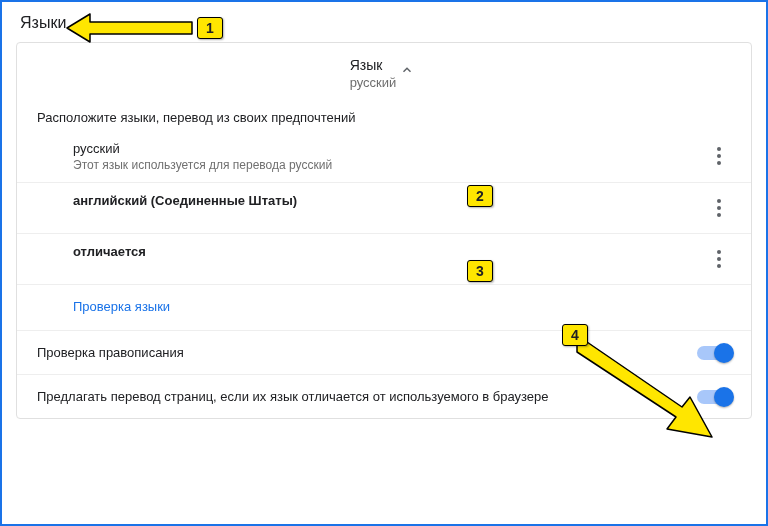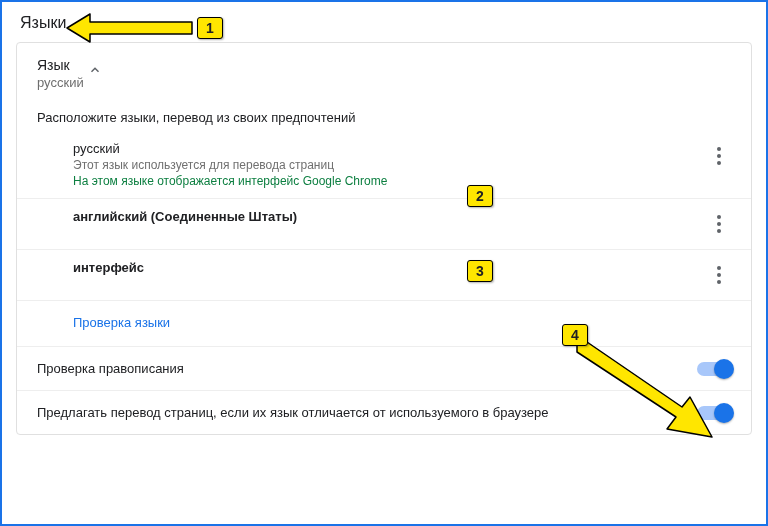--- a/index.html
+++ b/index.html
@@ -21,21 +21,21 @@
   }
   .card {
     margin:0 14px;
     background:#fff;
     border:1px solid #e0e0e0;
     border-radius:4px;
   }
   .panel-header {
     display:flex;
     align-items:flex-start;
-    justify-content:flex-start;
+    justify-content:center;
     padding:14px 20px 12px 20px;
   }
   .panel-header .titles { display:flex; flex-direction:column; }
   .panel-label { font-size:14px; color:#202124; }
   .panel-sub   { font-size:13px; color:#6e6e6e; margin-top:2px; }
   .chevron { width:22px; height:22px; display:flex; align-items:center; justify-content:center; color:#5f6368; cursor:pointer; margin-top:2px;}
   .instruction {
     padding:8px 20px 6px 20px;
     font-size:13px;
     color:#202124;
@@ -114,22 +114,21 @@
         <polyline points="6 15 12 9 18 15"></polyline>
       </svg>
     </div>
   </div>
 
   <div class="instruction">Расположите языки, перевод из своих предпочтений</div>
 
   <div class="lang-row">
     <div class="lang-texts">
       <div class="lang-name">русский</div>
-      <div class="lang-note">Этот язык используется для перевода страниц</div>
-      <div class="lang-green">На этом языке отображается интерфейс Google Chrome</div>
+      <div class="lang-note">Этот язык используется для перевода русский</div>
     </div>
     <div class="more-btn">
       <div class="dots">
           <span></span>
           <span></span>
           <span></span>
         </div>
     </div>
   </div>
 
@@ -141,21 +140,21 @@
       <div class="dots">
           <span></span>
           <span></span>
           <span></span>
         </div>
     </div>
   </div>
 
   <div class="lang-row bordered">
     <div class="lang-texts">
-      <div class="lang-name">интерфейс</div>
+      <div class="lang-name">отличается</div>
     </div>
     <div class="more-btn">
       <div class="dots">
           <span></span>
           <span></span>
           <span></span>
         </div>
     </div>
   </div>
 

